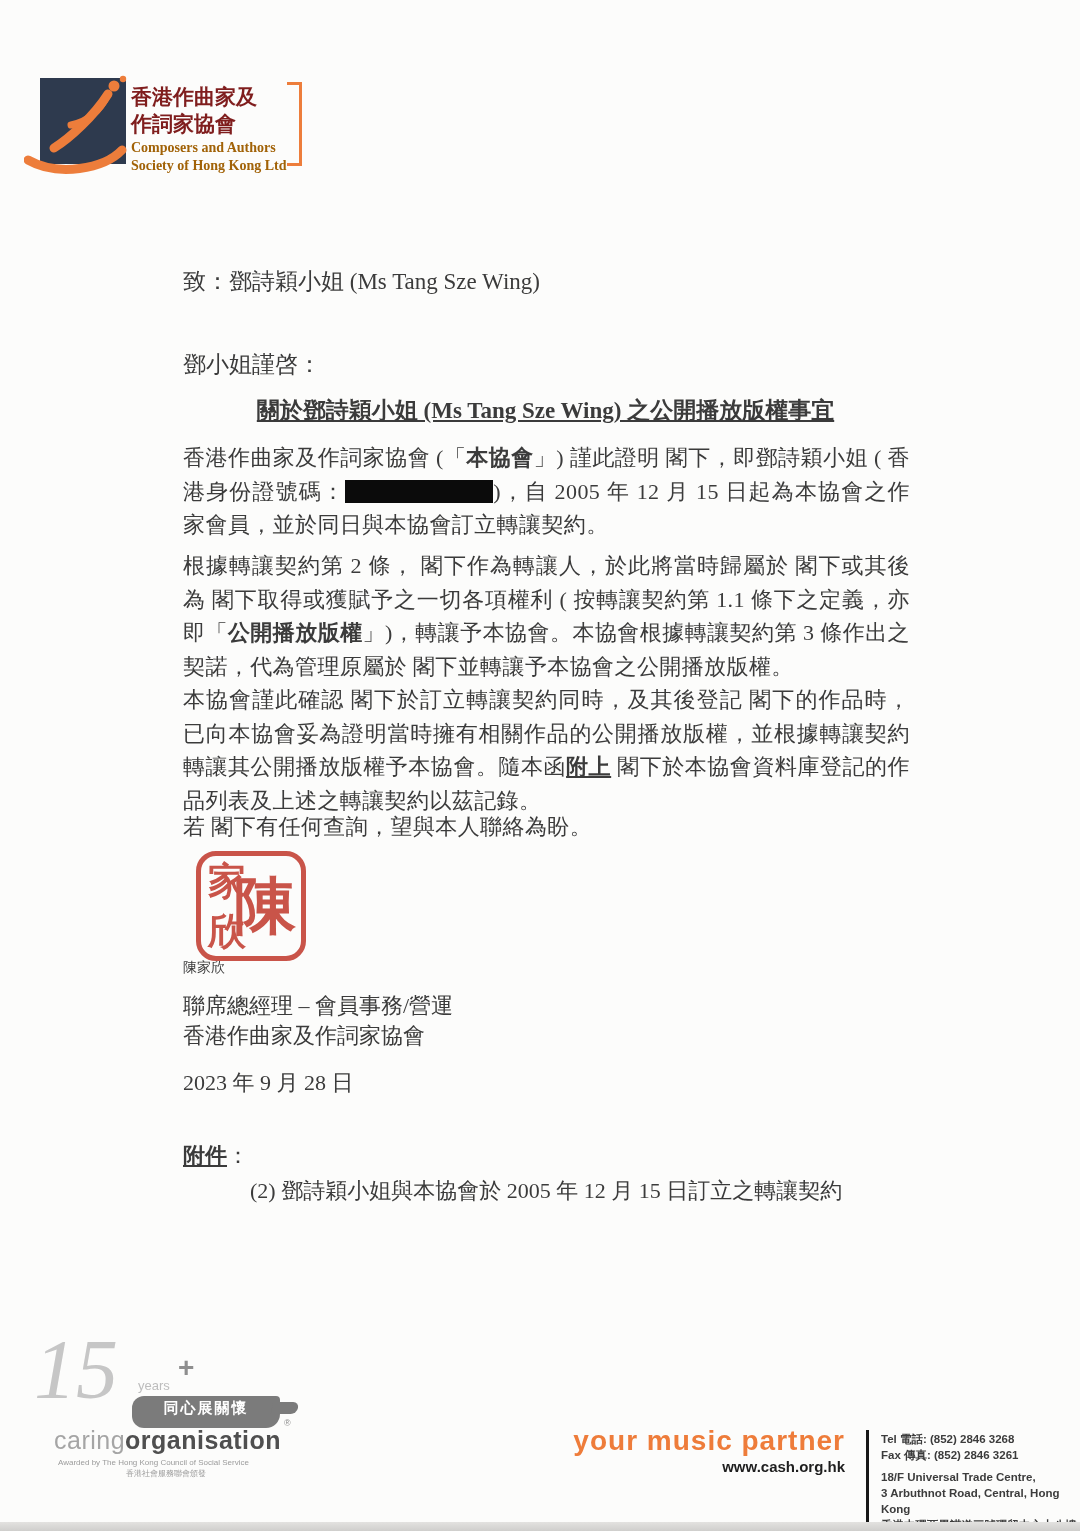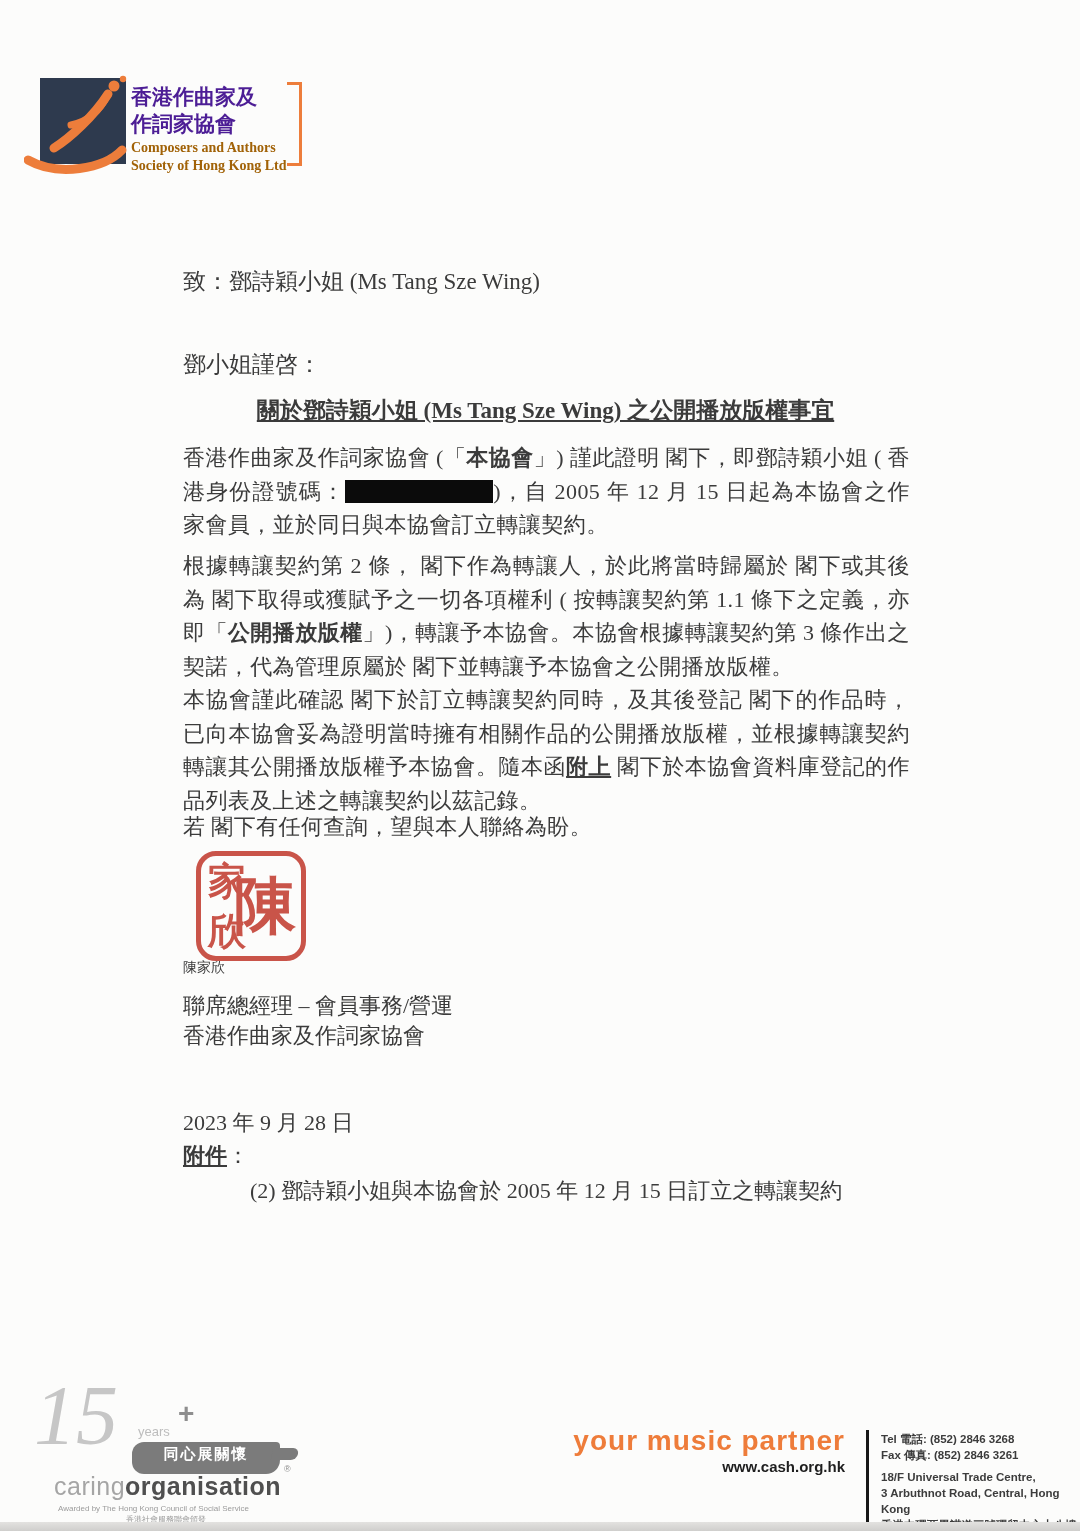--- a/index.html
+++ b/index.html
@@ -8,21 +8,21 @@
     position:relative; width:1080px; height:1531px;
     background:#fcfcfb; overflow:hidden;
     font-family:"Liberation Serif","DejaVu Serif",serif;
     color:#3b3b3b;
   }
   .abs { position:absolute; }
 
   
   .logo-svg { left:24px; top:70px; }
   .logo-cn { left:131px; top:83px; font-family:"Liberation Sans","DejaVu Sans",sans-serif;
-             font-weight:bold; font-size:21px; line-height:27px; color:#4c1d95; }
+             font-weight:bold; font-size:21px; line-height:27px; color:#7f1d1d; }
   .logo-en { left:131px; top:139px; font-family:Liberation Serif, serif;
              font-weight:bold; font-size:14px; line-height:18px; color:#a16207; }
   .logo-bracket { left:287px; top:82px; width:12px; height:78px;
              border-top:3px solid #ed7d3b; border-right:3px solid #ed7d3b; border-bottom:3px solid #ed7d3b; }
 
   
   .to-line     { left:183px; top:266px; font-size:23px; }
   .salutation  { left:183px; top:349px; font-size:23px; }
   .subject     { left:183px; top:395px; width:725px; text-align:center;
                  font-weight:bold; font-size:23px; }
@@ -39,31 +39,31 @@
           border:5px solid #c5463a; border-radius:20px; color:#c5463a; opacity:.92; }
   .seal span { position:absolute; font-weight:bold; font-family:"Liberation Serif",serif; }
   .seal .s-right { right:5px; top:2px; font-size:62px; line-height:96px; }
   .seal .s-tl { left:7px; top:0px; font-size:38px; line-height:50px; }
   .seal .s-bl { left:7px; bottom:1px; font-size:38px; line-height:48px; }
 
   
   .sig-name { left:183px; top:959px; font-size:14px; }
   .sig-title{ left:183px; top:991px; font-size:22px; }
   .sig-org  { left:183px; top:1021px; font-size:22px; }
-  .date     { left:183px; top:1108px; font-size:22px; }
+  .date     { left:183px; top:1068px; font-size:22px; }
 
   
   .atts { left:183px; top:1138px; font-size:22px; line-height:35px; }
   .atts .row { display:flex; }
   .att-label { font-weight:bold; text-decoration:underline; }
   .att-colon { white-space:pre; }
   .att-indent { padding-left:67px; }
 
   
-  .caring { left:28px; top:1380px; width:250px; height:125px;
+  .caring { left:28px; top:1334px; width:250px; height:125px;
             font-family:"Liberation Sans","DejaVu Sans",sans-serif;text-decoration:underline; }
   .c15    { position:absolute; left:6px; top:-6px; font-size:84px; line-height:84px;
             font-style:italic; color:#c6c6c6; font-family:"Liberation Serif",serif; }
   .cyears { position:absolute; left:110px; top:44px; font-size:13px; color:#bdbdbd; }
   .cplus  { position:absolute; left:150px; top:18px; font-size:28px; font-weight:bold; color:#8e8e8e; }
   .cpill  { position:absolute; left:104px; top:62px; width:148px; height:32px; background:#7b7b7b;
             border-radius:12px 4px 14px 12px; color:#fff; font-weight:bold; font-size:15px;
             letter-spacing:2px; text-align:center; line-height:24px; }
   .cpill::after { content:""; position:absolute; right:-18px; top:6px; width:26px; height:12px;
             background:#7b7b7b; border-radius:0 10px 10px 0; transform:skewX(-12deg); }

